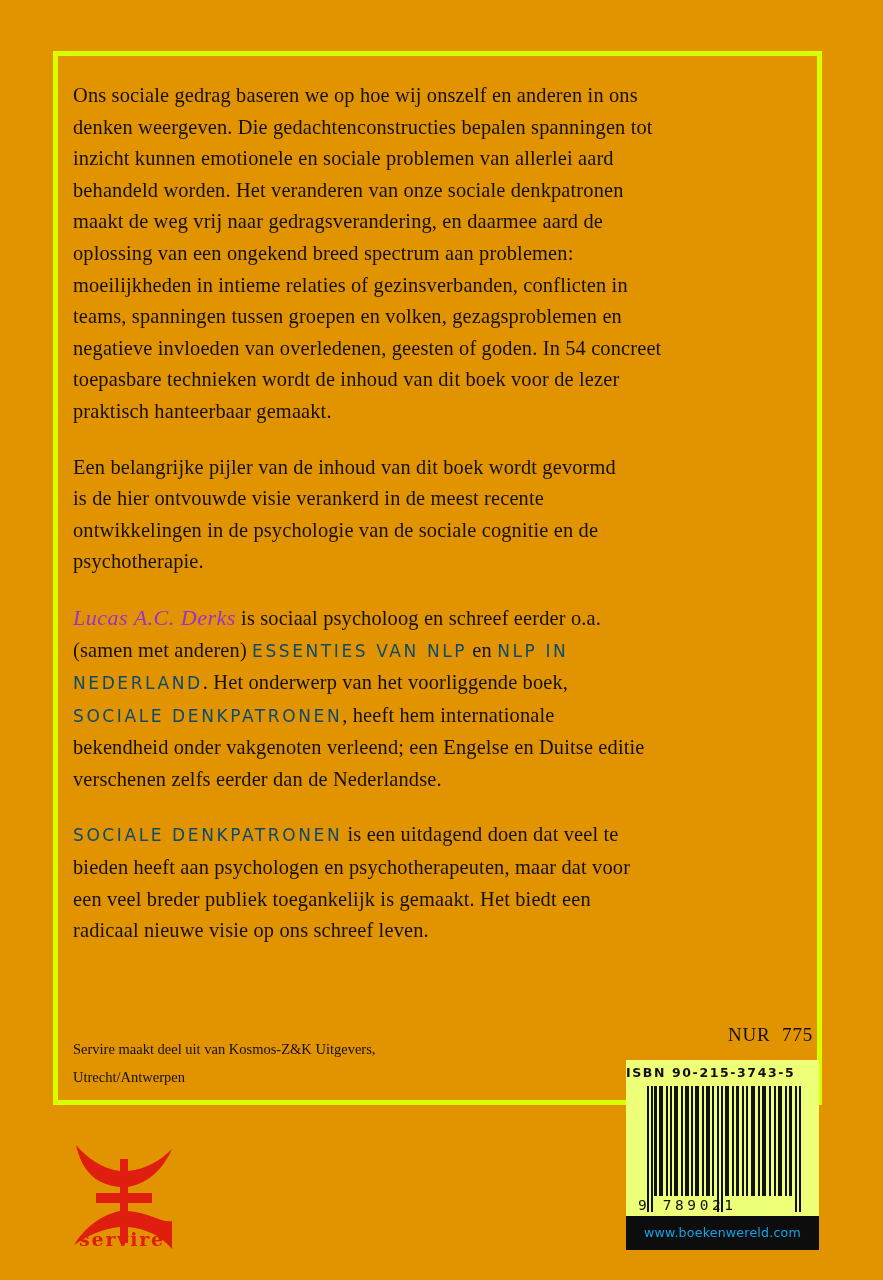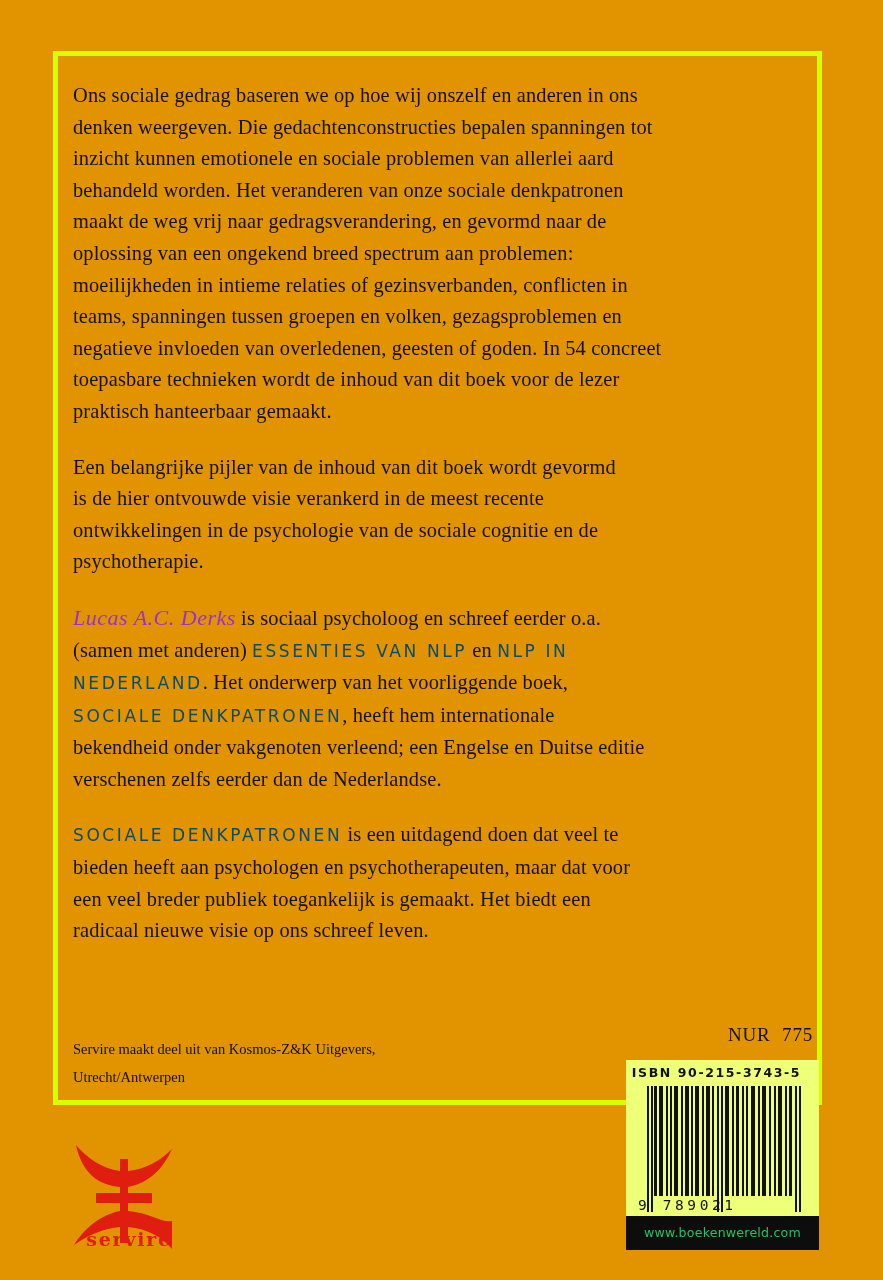--- a/index.html
+++ b/index.html
@@ -57,21 +57,21 @@
     }
     .barcode-box {
       position: absolute;
       left: 626px; top: 1060px;
       width: 193px; height: 190px;
       background: #EEFF78;
     }
     .isbn {
       position: absolute;
       top: 5px; left: 0; width: 100%;
-      text-align: center;
+      text-align: left;
       padding-right: 12px;
       font-family: "DejaVu Sans", "Liberation Sans", sans-serif;
       font-weight: bold;
       font-size: 12.5px;
       letter-spacing: 1.6px;
       color: #111;
     }
     .bars {
       position: absolute;
       left: 21px; top: 26px;
@@ -84,56 +84,56 @@
       font-size: 14.5px;
       letter-spacing: 3.6px;
       color: #111;
       background: transparent;
     }
     .url-band {
       position: absolute;
       left: 0; bottom: 0;
       width: 100%; height: 34px;
       background: #0D0D0D;
-      color: #22c55e;
+      color: #0ea5e9;
       font-family: "DejaVu Sans", "Liberation Sans", sans-serif;
       font-size: 12.6px;
       text-align: center;
       line-height: 34px;
       letter-spacing: 0.2px;
     }
     .logo {
       position: absolute;
       left: 62px; top: 1145px;
       width: 120px; height: 110px;
     }
     .logo-word {
       position: absolute;
       left: 72px; top: 1228px;
       width: 100px;
-      text-align: right;
+      text-align: center;
       color: #E01E10;
       font-family: "DejaVu Serif", "Liberation Serif", serif;
       font-weight: bold;
       font-size: 19px;
       letter-spacing: 1.8px;
     }
   </style>
 </head>
 <body>
 
 <div class="frame"></div>
 
 <div class="content">
   <div class="para" id="p1">
     <span class="line">Ons sociale gedrag baseren we op hoe wij onszelf en anderen in ons</span>
     <span class="line">denken weergeven. Die gedachtenconstructies bepalen spanningen tot</span>
     <span class="line">inzicht kunnen emotionele en sociale problemen van allerlei aard</span>
     <span class="line">behandeld worden. Het veranderen van onze sociale denkpatronen</span>
-    <span class="line">maakt de weg vrij naar gedragsverandering, en gevormd naar de</span>
+    <span class="line">maakt de weg vrij naar gedragsverandering, en daarmee aard de</span>
     <span class="line">oplossing van een ongekend breed spectrum aan problemen:</span>
     <span class="line">moeilijkheden in intieme relaties of gezinsverbanden, conflicten in</span>
     <span class="line">teams, spanningen tussen groepen en volken, gezagsproblemen en</span>
     <span class="line">negatieve invloeden van overledenen, geesten of goden. In 54 concreet</span>
     <span class="line">toepasbare technieken wordt de inhoud van dit boek voor de lezer</span>
     <span class="line">praktisch hanteerbaar gemaakt.</span>
   </div>
 
   <div class="para" id="p2">
     <span class="line">Een belangrijke pijler van de inhoud van dit boek wordt gevormd</span>

